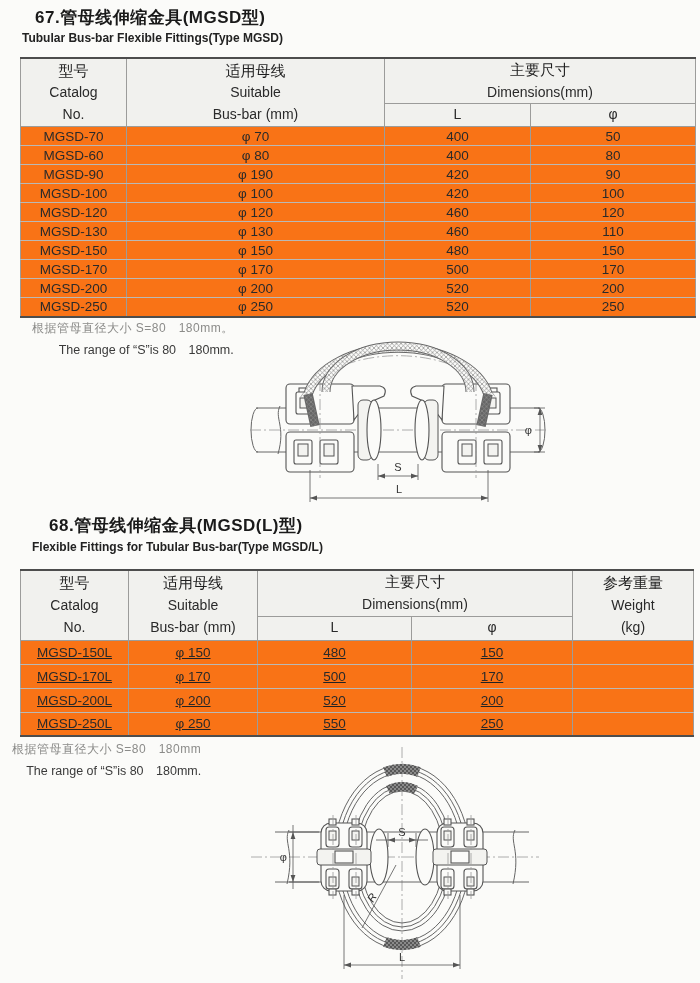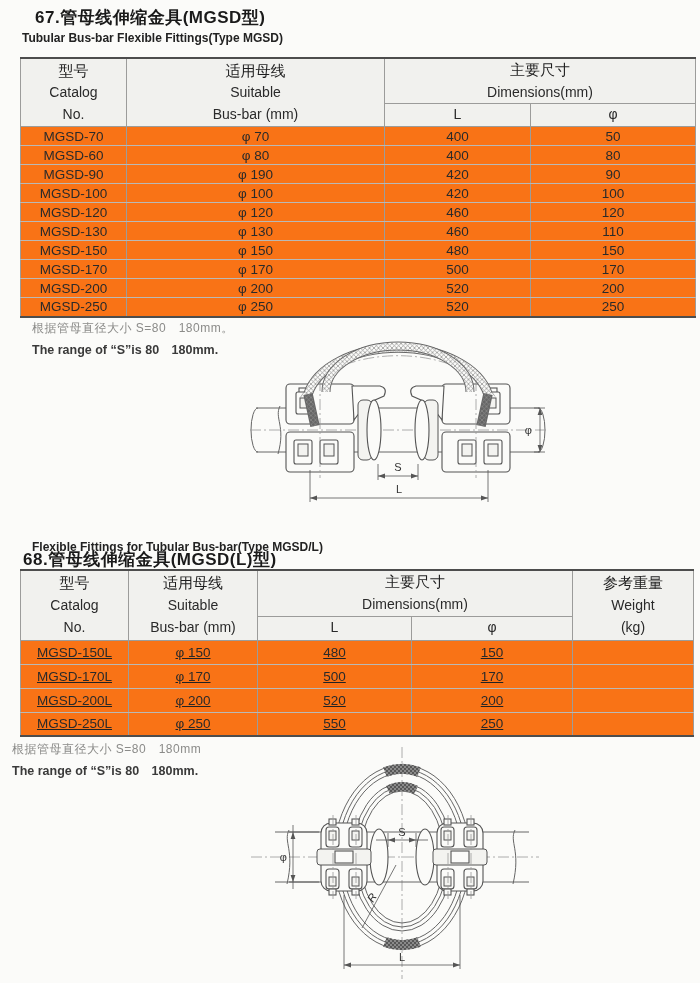--- a/index.html
+++ b/index.html
@@ -12,21 +12,21 @@
   table.spec th,table.spec td{border:1px solid #9c9c9a;padding:0;text-align:center;vertical-align:middle;
              font-weight:400;overflow:hidden;}
   table.spec thead th{background:#f1f1ee;}
   table.spec tbody td{font-size:13.5px;color:#2a2a2a;border-top:1px solid #eab308;border-bottom:1px solid #b9b9b6;}
   .hl-cn{font-size:15px;line-height:1.5;color:#1e1e1e;}
   .hl-en{font-size:14px;line-height:1.55;color:#2a2a2a;}
   #table-67 tbody tr{height:19px;}
   #table-68 tbody tr{height:24px;text-decoration:underline;}
   .note{position:absolute;white-space:nowrap;}
   .note .cn{font-size:12px;color:#8b8b89;letter-spacing:.5px;margin:0 0 5px 0;}
-  .note .en{font-size:12.5px;color:#3a3a3a;font-weight:700;margin:0;}
+  .note .en{font-size:12.5px;color:#3a3a3a;font-weight:400;margin:0;text-align:right;}
   svg{position:absolute;}
   .thin{stroke:#666;stroke-width:1;fill:none;}
   .cl{stroke:#999;stroke-width:.8;fill:none;stroke-dasharray:11 3 2 3;}
   .part{fill:#fbfbf9;stroke:#555;stroke-width:1.1;}
   .part2{fill:#f3f3f0;stroke:#555;stroke-width:1;}
   .dim{stroke:#555;stroke-width:.8;fill:none;}
   .dimtxt{font-family:"Liberation Sans",sans-serif;font-size:11px;fill:#333;}
   .arr{fill:#555;stroke:none;}
 </style>
 </head>
@@ -213,21 +213,21 @@
     <g>
       <line class="dim" x1="286" y1="78" x2="297" y2="78"></line>
       <line class="dim" x1="286" y1="122" x2="297" y2="122"></line>
       <line class="dim" x1="292" y1="78" x2="292" y2="122"></line>
       <polygon class="arr" points="292,78 289.6,85 294.4,85"></polygon>
       <polygon class="arr" points="292,122 289.6,115 294.4,115"></polygon>
       <text class="dimtxt" x="284" y="104" text-anchor="end" font-size="10">φ</text>
     </g>
   </svg>
 
-  <div class="sec-title" style="left:23px;top:514px;margin-top:34px;">68.管母线伸缩金具(MGSD(L)型)</div>
+  <div class="sec-title" style="left:49px;top:514px;">68.管母线伸缩金具(MGSD(L)型)</div>
   <div class="sec-sub" style="left:32px;top:540px;">Flexible Fittings for Tubular Bus-bar(Type MGSD/L)</div>
 
   <table class="spec" id="table-68" style="left:20px;top:569px;width:673px;">
     <colgroup>
         <col style="width:108px">
         <col style="width:129px">
         <col style="width:154px">
         <col style="width:161px">
         <col style="width:121px">
       </colgroup>

